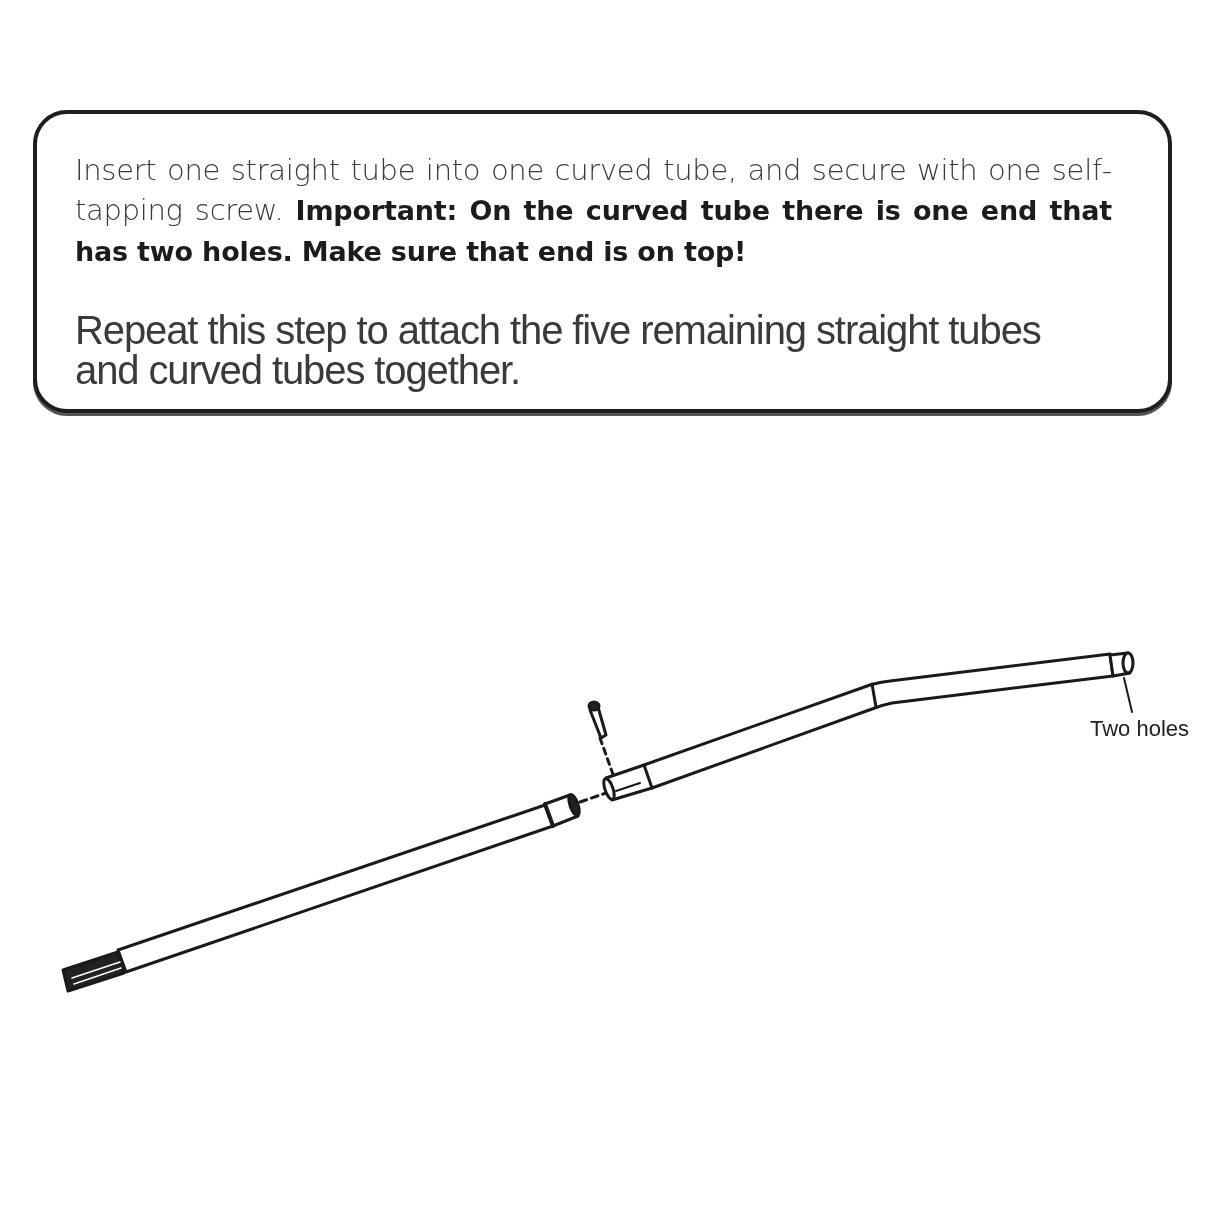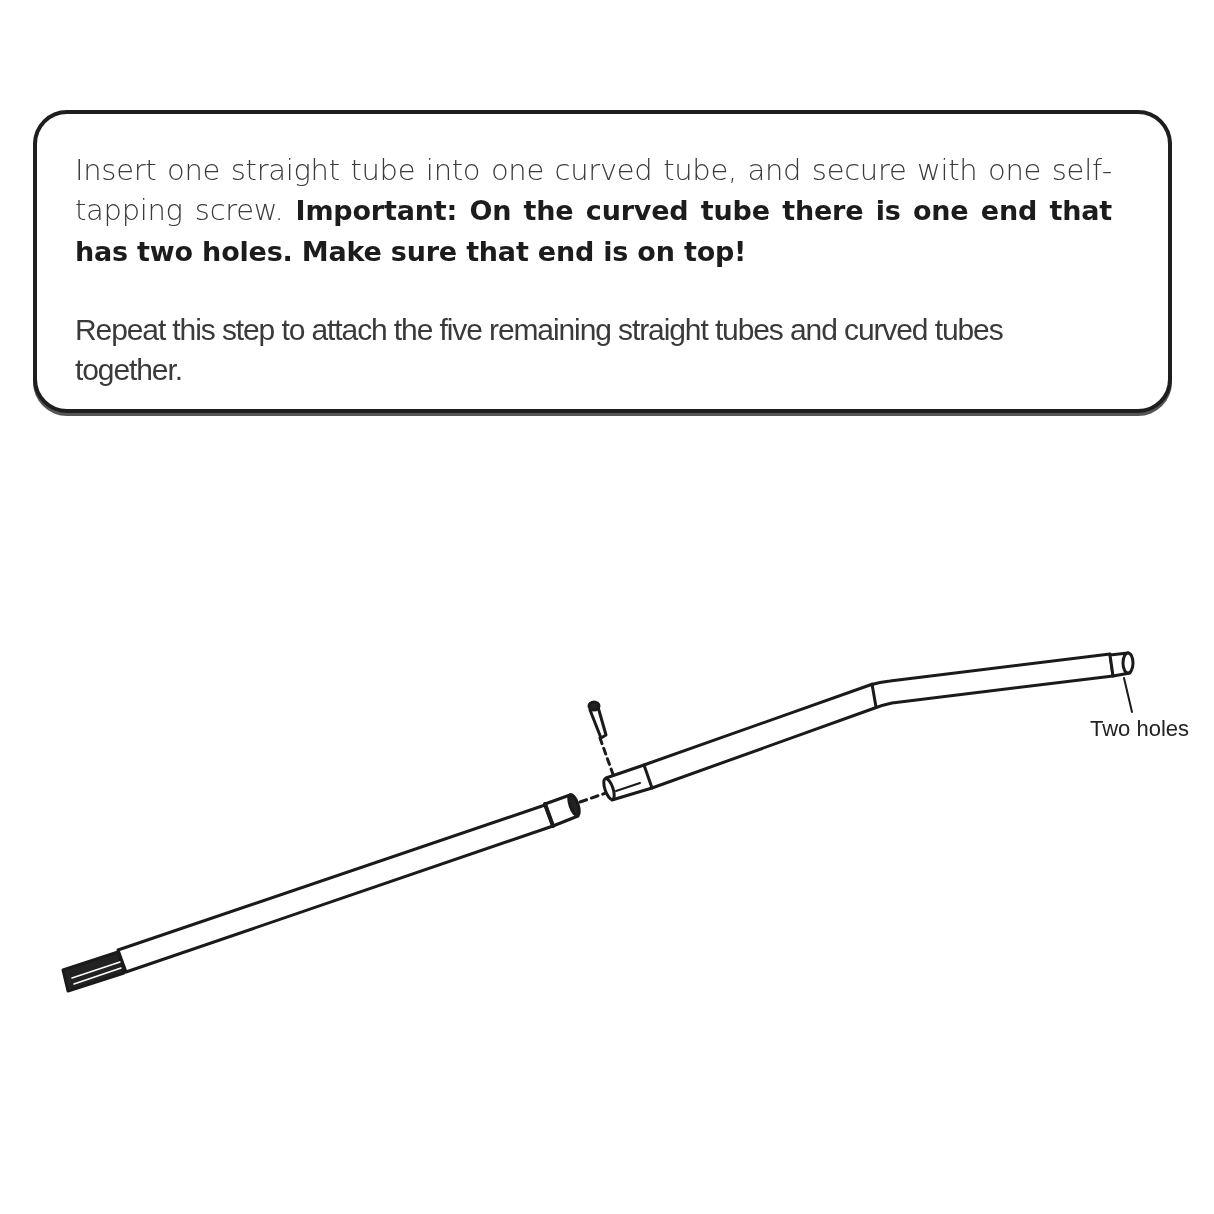--- a/index.html
+++ b/index.html
@@ -9,21 +9,21 @@
       position: absolute; left: 33px; top: 110px; width: 1139px; height: 303px;
       box-sizing: border-box; border: 4px solid #1e1e1e; border-radius: 34px;
       box-shadow: 0 3px 0 #555;
       background: #fff;
       padding-left: 41px;
     }
     .para { position: absolute; left: 38px; right: 56px; margin: 0;
             font-size: 29px; line-height: 40px; font-weight: 300; color: #3a3a3a;
             letter-spacing: -0.3px; }
     .para-1 { top: 36px; text-align: justify; }
-    .para-2 { top: 196px; font-family: "Liberation Sans", sans-serif; font-size: 30px; letter-spacing: -1.1px; }
+    .para-2 { top: 196px; font-family: "Liberation Sans", sans-serif; font-size: 40px; letter-spacing: -1.1px; }
     .bold { font-weight: bold; color: #1c1c1c; font-family: "DejaVu Sans", sans-serif; font-size: 27px; letter-spacing: -0.2px; }
     .diagram { position: absolute; left: 0; top: 600px; width: 1214px; height: 450px; }
     .label-two-holes { position: absolute; left: 1090px; top: 716px; font-family: "Liberation Sans", sans-serif;
                        font-size: 22px; color: #222; }
   </style>
 </head>
 <body>
 
 <div class="instruction-box">
   <p class="para para-1"><span>Insert one straight tube into one curved tube, and secure with one self-tapping screw. </span><span class="bold">Important: On the curved tube there is one end that has two holes. Make sure that end is on top!</span></p>

